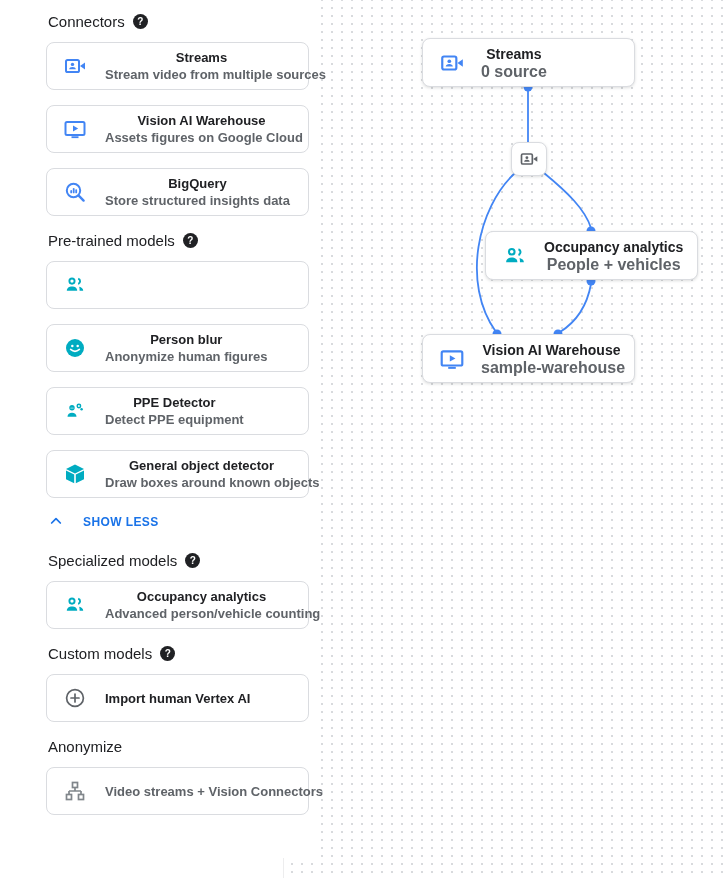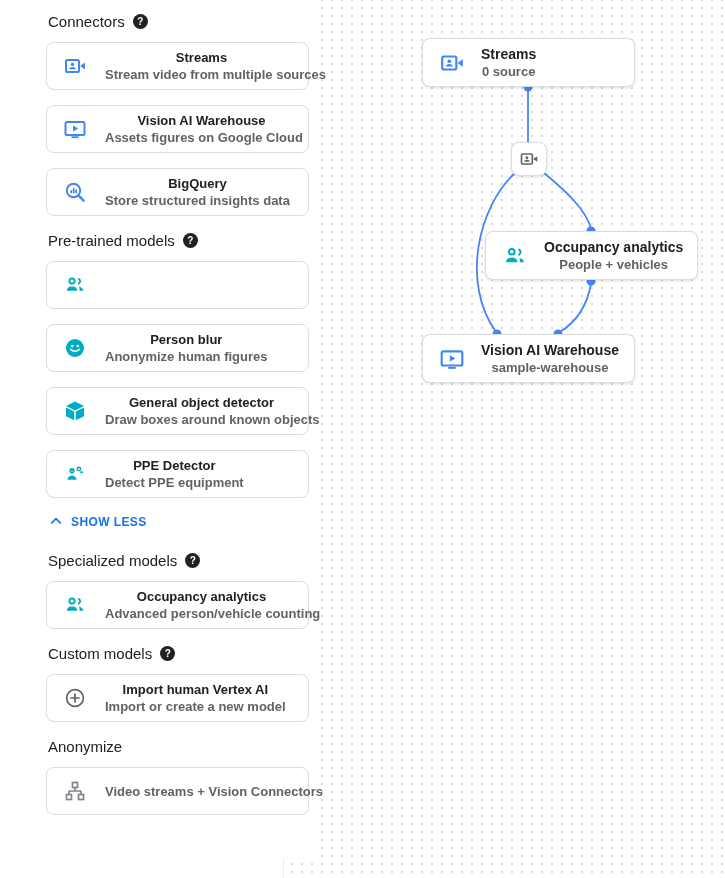--- a/index.html
+++ b/index.html
@@ -17,38 +17,38 @@
     color:#fff; font-size:10px; font-weight:700; display:inline-flex;
     align-items:center; justify-content:center; cursor:pointer; flex:0 0 auto; }
   .card { display:flex; align-items:center; gap:18px; height:48px;
     border:1px solid #dadce0; border-radius:8px; background:#fff;
     padding:0 10px 0 16px; margin-bottom:15px; cursor:pointer; }
   .card .icon { width:24px; height:24px; flex:0 0 auto; display:flex; }
   .card .icon svg { width:24px; height:24px; }
   .tcol { display:flex; flex-direction:column; justify-content:center; min-width:0;text-align:center; }
   .t { font-size:13px; font-weight:700; color:#202124; line-height:17px; white-space:nowrap; }
   .s { font-size:13px; font-weight:700; color:#5f6368; line-height:17px; white-space:nowrap; }
-  .show-less { display:flex; align-items:center; gap:7px; margin:8px 0 20px 2px;
+  .show-less { display:flex; align-items:center; gap:19px; margin:8px 0 20px 2px;
     color:#1a73e8; font-size:12px; font-weight:700; letter-spacing:.4px;
     cursor:pointer; height:18px; }
   .show-less svg { width:16px; height:16px; }
 
   
   .canvas { position:absolute; left:283px; top:0; width:442px; height:878px;
     background-color:#fff; border-left:1px solid #ededee;
     background-image:radial-gradient(circle, #d8dadd 1px, transparent 1.3px);
     background-size:10px 8px; background-position:3px 4px; }
   .edges { position:absolute; left:0; top:0; pointer-events:none; }
   .node { position:absolute; display:flex; align-items:center; gap:16px;
     background:#fff; border:1px solid #dadce0; border-radius:8px;
     box-shadow:0 1px 3px rgba(60,64,67,.18); padding:0 12px 0 16px;
     cursor:pointer; }
   .node .icon svg { width:26px; height:26px; display:block; }
   .node .t { font-size:14px; }
-  .node .s { font-size:13px; }
+  .node .s { font-size:16px; }
   .node-streams  { left:138px; top:38px;  width:213px; height:49px; }
   .node-camera   { left:227px; top:142px; width:36px;  height:34px;
     justify-content:center; padding:0; gap:0; }
   .node-camera .icon svg { width:20px; height:20px; }
   .node-occupancy{ left:201px; top:231px; width:213px; height:49px; }
   .node-warehouse{ left:138px; top:334px; width:213px; height:49px; }
 </style>
 </head>
 <body>
 
@@ -133,48 +133,48 @@
       </span>
       <div class="tcol">
         <div class="t">Person blur</div>
         <div class="s">Anonymize human figures</div>
       </div>
     </div>
 
     <div class="card">
       <span class="icon">
         <svg viewBox="0 0 24 24">
-            <path d="M12 2.6 L21 7 12 11.4 3 7Z" fill="#00acc1"></path>
-            <path d="M3 8.4 L11.2 12.4 V21.2 L3 17.2Z" fill="#00acc1"></path>
-            <path d="M21 8.4 L12.8 12.4 V21.2 L21 17.2Z" fill="#00acc1"></path>
-          </svg>
-      </span>
-      <div class="tcol">
-        <div class="t">General object detector</div>
-        <div class="s">Draw boxes around known objects</div>
-      </div>
-    </div>
-
-    <div class="card">
-      <span class="icon">
-        <svg viewBox="0 0 24 24">
             <circle cx="9" cy="8.7" r="2.7" fill="#00acc1"></circle>
             <circle cx="8.1" cy="9.1" r="0.55" fill="#fff"></circle>
             <circle cx="9.9" cy="9.1" r="0.55" fill="#fff"></circle>
             <path d="M4.5 17.7c0-2.5 2-3.9 4.5-3.9s4.5 1.4 4.5 3.9z" fill="#00acc1"></path>
             <circle cx="15.9" cy="7" r="1.7" fill="none" stroke="#00acc1" stroke-width="1.5"></circle>
             <circle cx="18.6" cy="10.3" r="1.2" fill="#00acc1"></circle>
           </svg>
       </span>
       <div class="tcol">
         <div class="t">PPE Detector</div>
         <div class="s">Detect PPE equipment</div>
       </div>
     </div>
 
+    <div class="card">
+      <span class="icon">
+        <svg viewBox="0 0 24 24">
+            <path d="M12 2.6 L21 7 12 11.4 3 7Z" fill="#00acc1"></path>
+            <path d="M3 8.4 L11.2 12.4 V21.2 L3 17.2Z" fill="#00acc1"></path>
+            <path d="M21 8.4 L12.8 12.4 V21.2 L21 17.2Z" fill="#00acc1"></path>
+          </svg>
+      </span>
+      <div class="tcol">
+        <div class="t">General object detector</div>
+        <div class="s">Draw boxes around known objects</div>
+      </div>
+    </div>
+
     <div class="show-less">
       <span>
         <svg viewBox="0 0 24 24">
             <path d="M5.5 15 L12 8.5 L18.5 15" stroke="#1a73e8" stroke-width="2.6" fill="none" stroke-linecap="round" stroke-linejoin="round"></path>
           </svg>
       </span>
       <span>SHOW LESS</span>
     </div>
 
     <div class="section-header">
@@ -204,21 +204,20 @@
 
     <div class="card">
       <span class="icon">
         <svg viewBox="0 0 24 24">
             <circle cx="12" cy="12" r="8.4" fill="none" stroke="#5f6368" stroke-width="1.7"></circle>
             <path d="M12 8 v8 M8 12 h8" stroke="#5f6368" stroke-width="1.7" stroke-linecap="round"></path>
           </svg>
       </span>
       <div class="tcol">
         <div class="t">Import human Vertex AI</div>
-        <div class="s">Import or create a new model</div>
       </div>
     </div>
 
     <div class="section-header spaced">
       <span>Anonymize</span>
     </div>
 
     <div class="card">
       <span class="icon">
         <svg viewBox="0 0 24 24" fill="none" stroke="#80868b" stroke-width="1.7">

